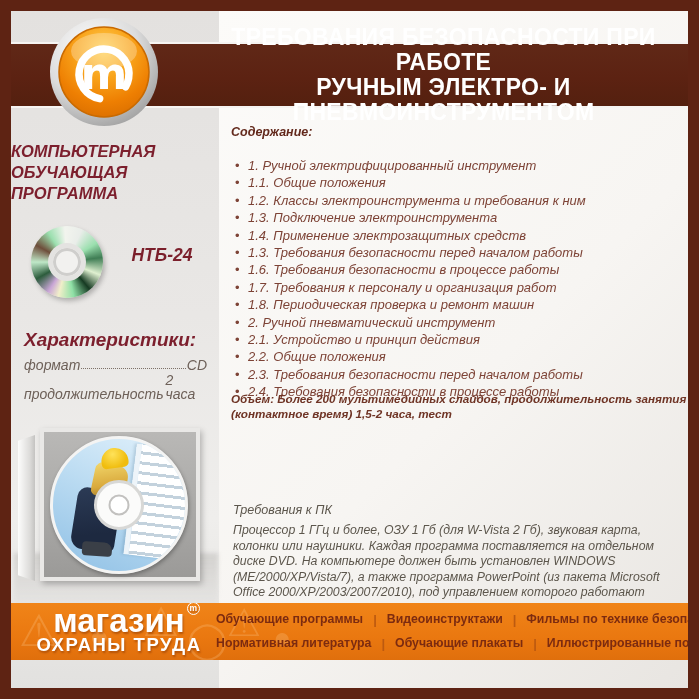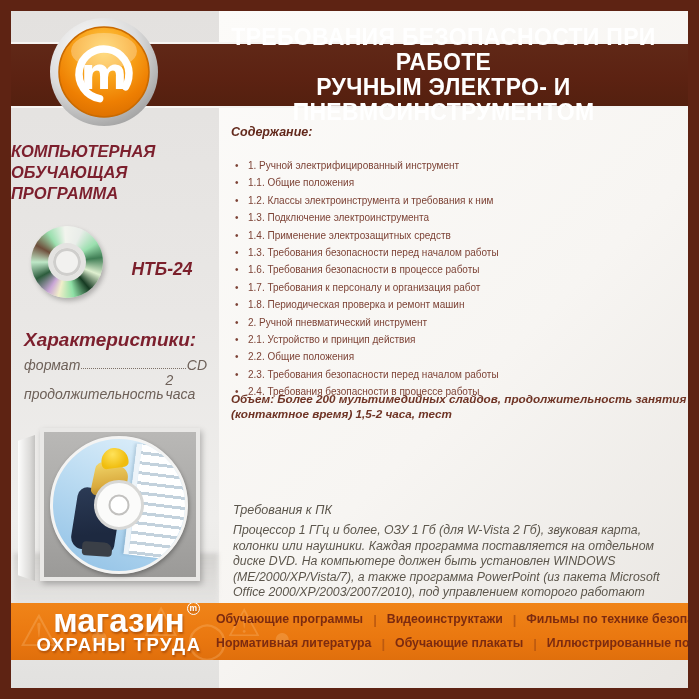--- a/index.html
+++ b/index.html
@@ -47,21 +47,21 @@
     position:absolute; left:20px; top:215px; width:72px; height:72px; border-radius:50%;
     background:conic-gradient(from 25deg,#e9ede9 0%,#9adfae 9%,#3f7d54 16%,#dff0d0 24%,#163a22 32%,#8fe0a6 40%,#f1efc9 47%,#c9a6d6 52%,#2c5c3c 60%,#bfe8c8 68%,#6e4d3a 76%,#9adfae 84%,#f2f4ee 92%,#e9ede9 100%);
     box-shadow:2px 3px 5px rgba(0,0,0,.25); z-index:4;
   }
   .cd-small::after {
     content:""; position:absolute; left:50%; top:50%; width:28px; height:28px;
     transform:translate(-50%,-50%); border-radius:50%;
     background:#f2f1ef; border:5px solid #e4e3e1; box-shadow:inset 0 0 0 3px #cfcecc;
   }
   .product-code {
-    position:absolute; left:96px; top:248px; width:110px; text-align:center;
+    position:absolute; left:96px; top:234px; width:110px; text-align:center;
     color:#7b1f2b; font-weight:bold; font-style:italic; font-size:17.5px; z-index:4;
   }
   .char-title {
     position:absolute; left:13px; top:318px; color:#7c1f2d;
     font-weight:bold; font-style:italic; font-size:19px; z-index:4;
   }
   .char-rows { position:absolute; left:13px; top:347px; width:183px; z-index:4; }
   .char-row {
     display:flex; align-items:flex-end; font-style:italic; font-size:14px;
     color:#6d6058; line-height:14px; margin-bottom:1px;
@@ -124,21 +124,21 @@
   .hub::after {
     content:""; position:absolute; left:50%; top:50%; width:17px; height:17px;
     transform:translate(-50%,-50%); border-radius:50%; background:#fff; border:2px solid #c2c1bf;
   }
 
   
   .toc-block { position:absolute; left:220px; top:114px; width:452px; z-index:2; }
   .toc-title { color:#63291c; font-weight:bold; font-style:italic; font-size:12.5px; margin-bottom:18px; }
   .toc-list { list-style:none; }
   .toc-list li {
-    position:relative; color:#7d4336; font-size:10px;
+    position:relative; color:#7d4336; font-style:italic; font-size:13px;
     line-height:17.4px; padding-left:17px;
   }
   .toc-list li::before {
     content:"•"; position:absolute; left:4px; color:#7d4336; font-style:normal;
   }
   .volume {
     position:absolute; left:220px; top:380px; width:458px; z-index:2;
     color:#6f3425; font-weight:bold; font-style:italic; font-size:11.7px; line-height:15px;
   }
   .pc-title {

